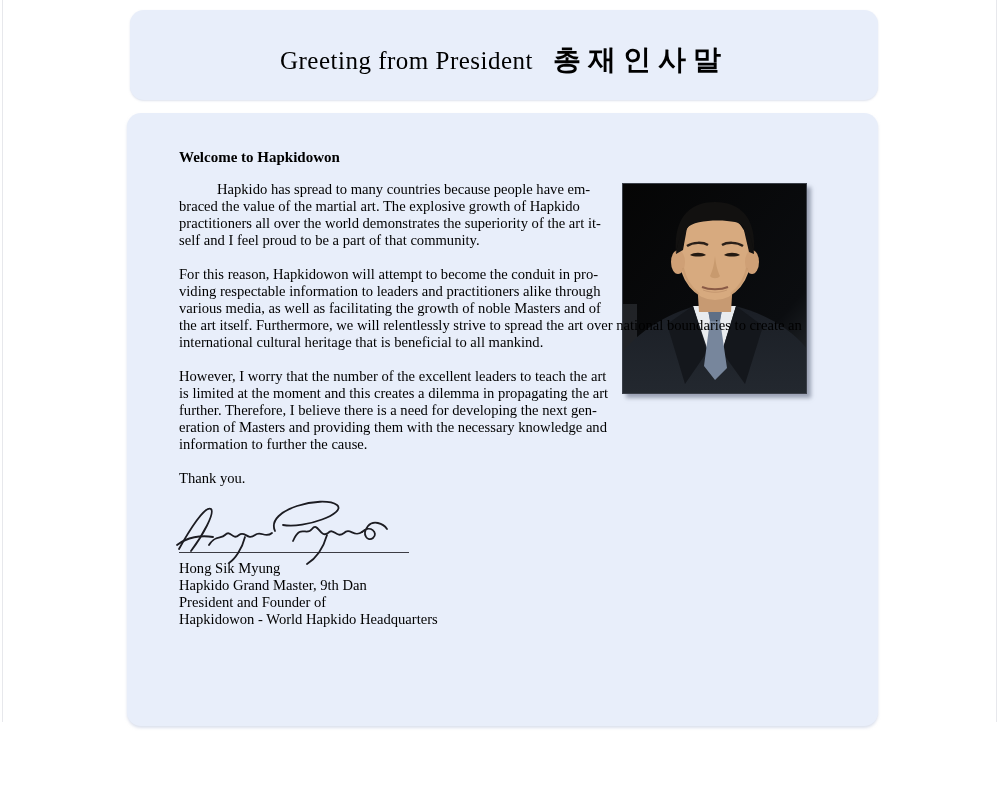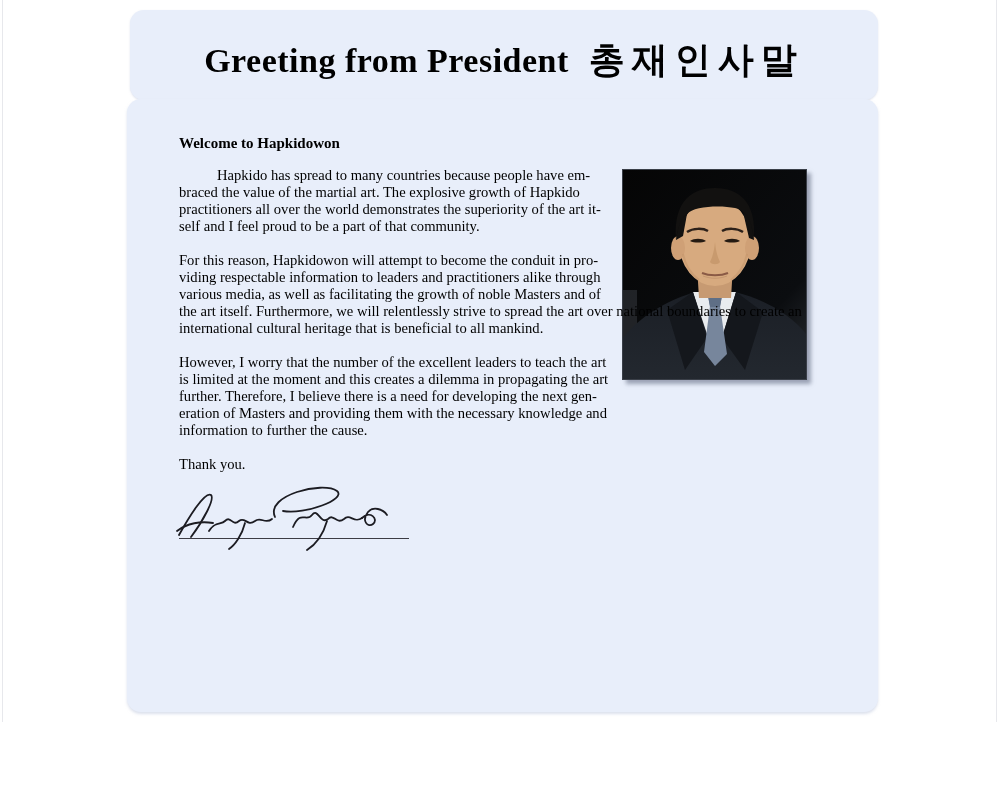--- a/index.html
+++ b/index.html
@@ -22,31 +22,31 @@
     position: absolute;
     left: 130px; top: 10px;
     width: 748px; height: 90px;
     background: #e8eefa;
     border-radius: 14px;
     box-shadow: 0 1px 2px rgba(190,198,220,0.5);
     display: flex; align-items: center; justify-content: center;
   }
   .page-title { white-space: nowrap; padding-top: 10px; }
   .title-en {
-    font-size: 34px; font-weight: bold; letter-spacing: 0.5px;
+    font-size: 25px; font-weight: normal; letter-spacing: 0.5px;
   }
   .title-ko {
-    font-size: 36px; font-weight: bold;
+    font-size: 28px; font-weight: bold;
     letter-spacing: 7px; margin-left: 20px;
     font-family: "Liberation Serif", "DejaVu Serif", serif;
   }
 
   .main-panel {
     position: absolute;
-    left: 127px; top: 99px;
+    left: 127px; top: 113px;
     width: 751px; height: 613px;
     background: #e8eefa;
     border-radius: 14px;
     box-shadow: 0 2px 3px rgba(190,198,220,0.55);
   }
   .letter-content {
     position: absolute;
     left: 52px; top: 36px;
     width: 652px;
     font-size: 14.6px; line-height: 17px;
@@ -183,14 +183,20 @@
           <path d="M118,48 C126,30 131,44 137,36 C143,28 145,46 153,40 C159,34 161,46 169,40 C175,34 179,45 187,39"></path>
 
           <path d="M152,42 C148,56 140,66 132,71"></path>
 
           <path d="M187,39 C195,31 204,40 198,45 C193,49 186,42 193,33 C198,27 208,30 212,36"></path>
         </g>
       </svg>
     </div>
     <div class="signature-line"></div>
 
+    <div>
+      <div class="signoff-line">Hong Sik Myung</div>
+      <div class="signoff-line">Hapkido Grand Master, 9th Dan</div>
+      <div class="signoff-line">President and Founder of</div>
+      <div class="signoff-line">Hapkidowon - World Hapkido Headquarters</div>
+    </div>
   </div>
 </div>
 
 </body></html>

